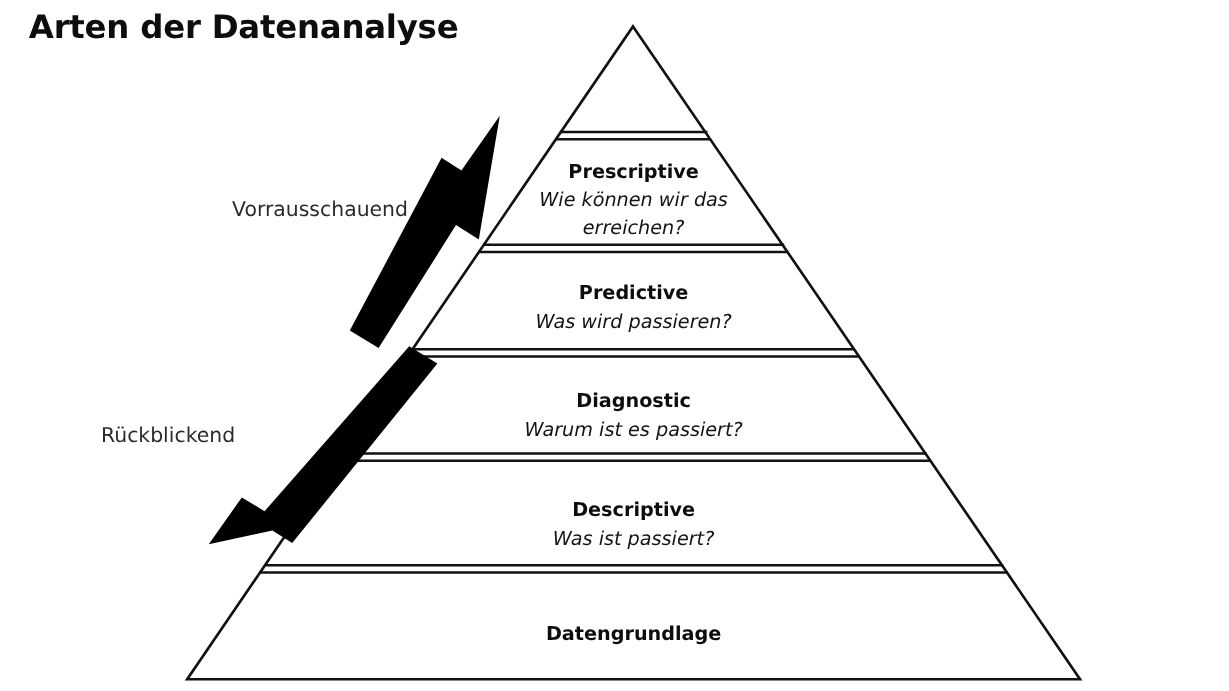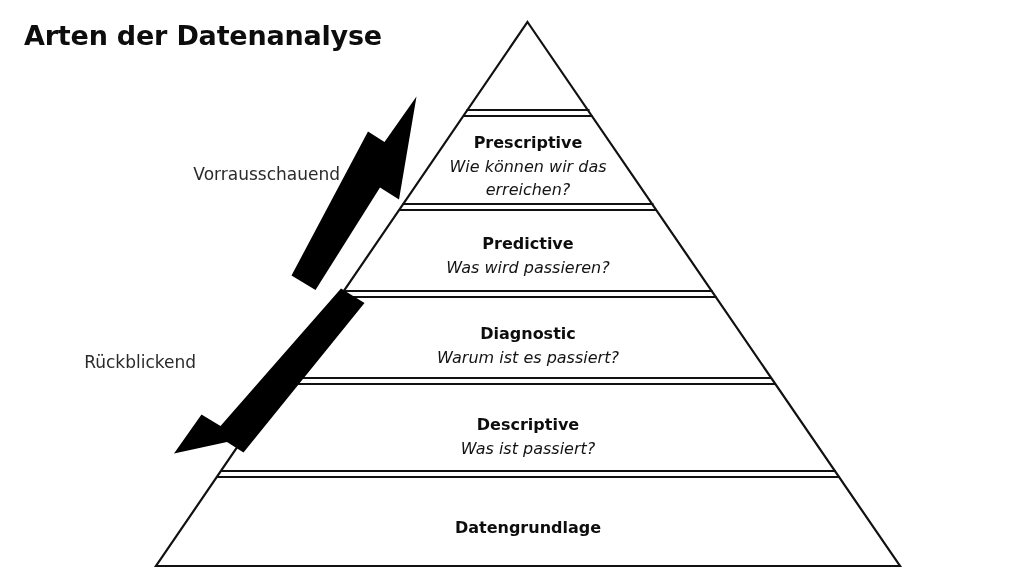--- a/index.html
+++ b/index.html
@@ -11,21 +11,21 @@
     width: 1024px;
     height: 576px;
     position: relative;
     overflow: hidden;
     font-family: "DejaVu Sans", "Liberation Sans", sans-serif;
     color: #1a1a1a;
   }
   #page-title {
     position: absolute;
     left: 24px;
-    top: 20px;
+    top: 8px;
     font-size: 27px;
     font-weight: bold;
     letter-spacing: -0.2px;
     color: #0d0d0d;
     white-space: nowrap;
   }
   #diagram {
     position: absolute;
     left: 0;
     top: 0;

